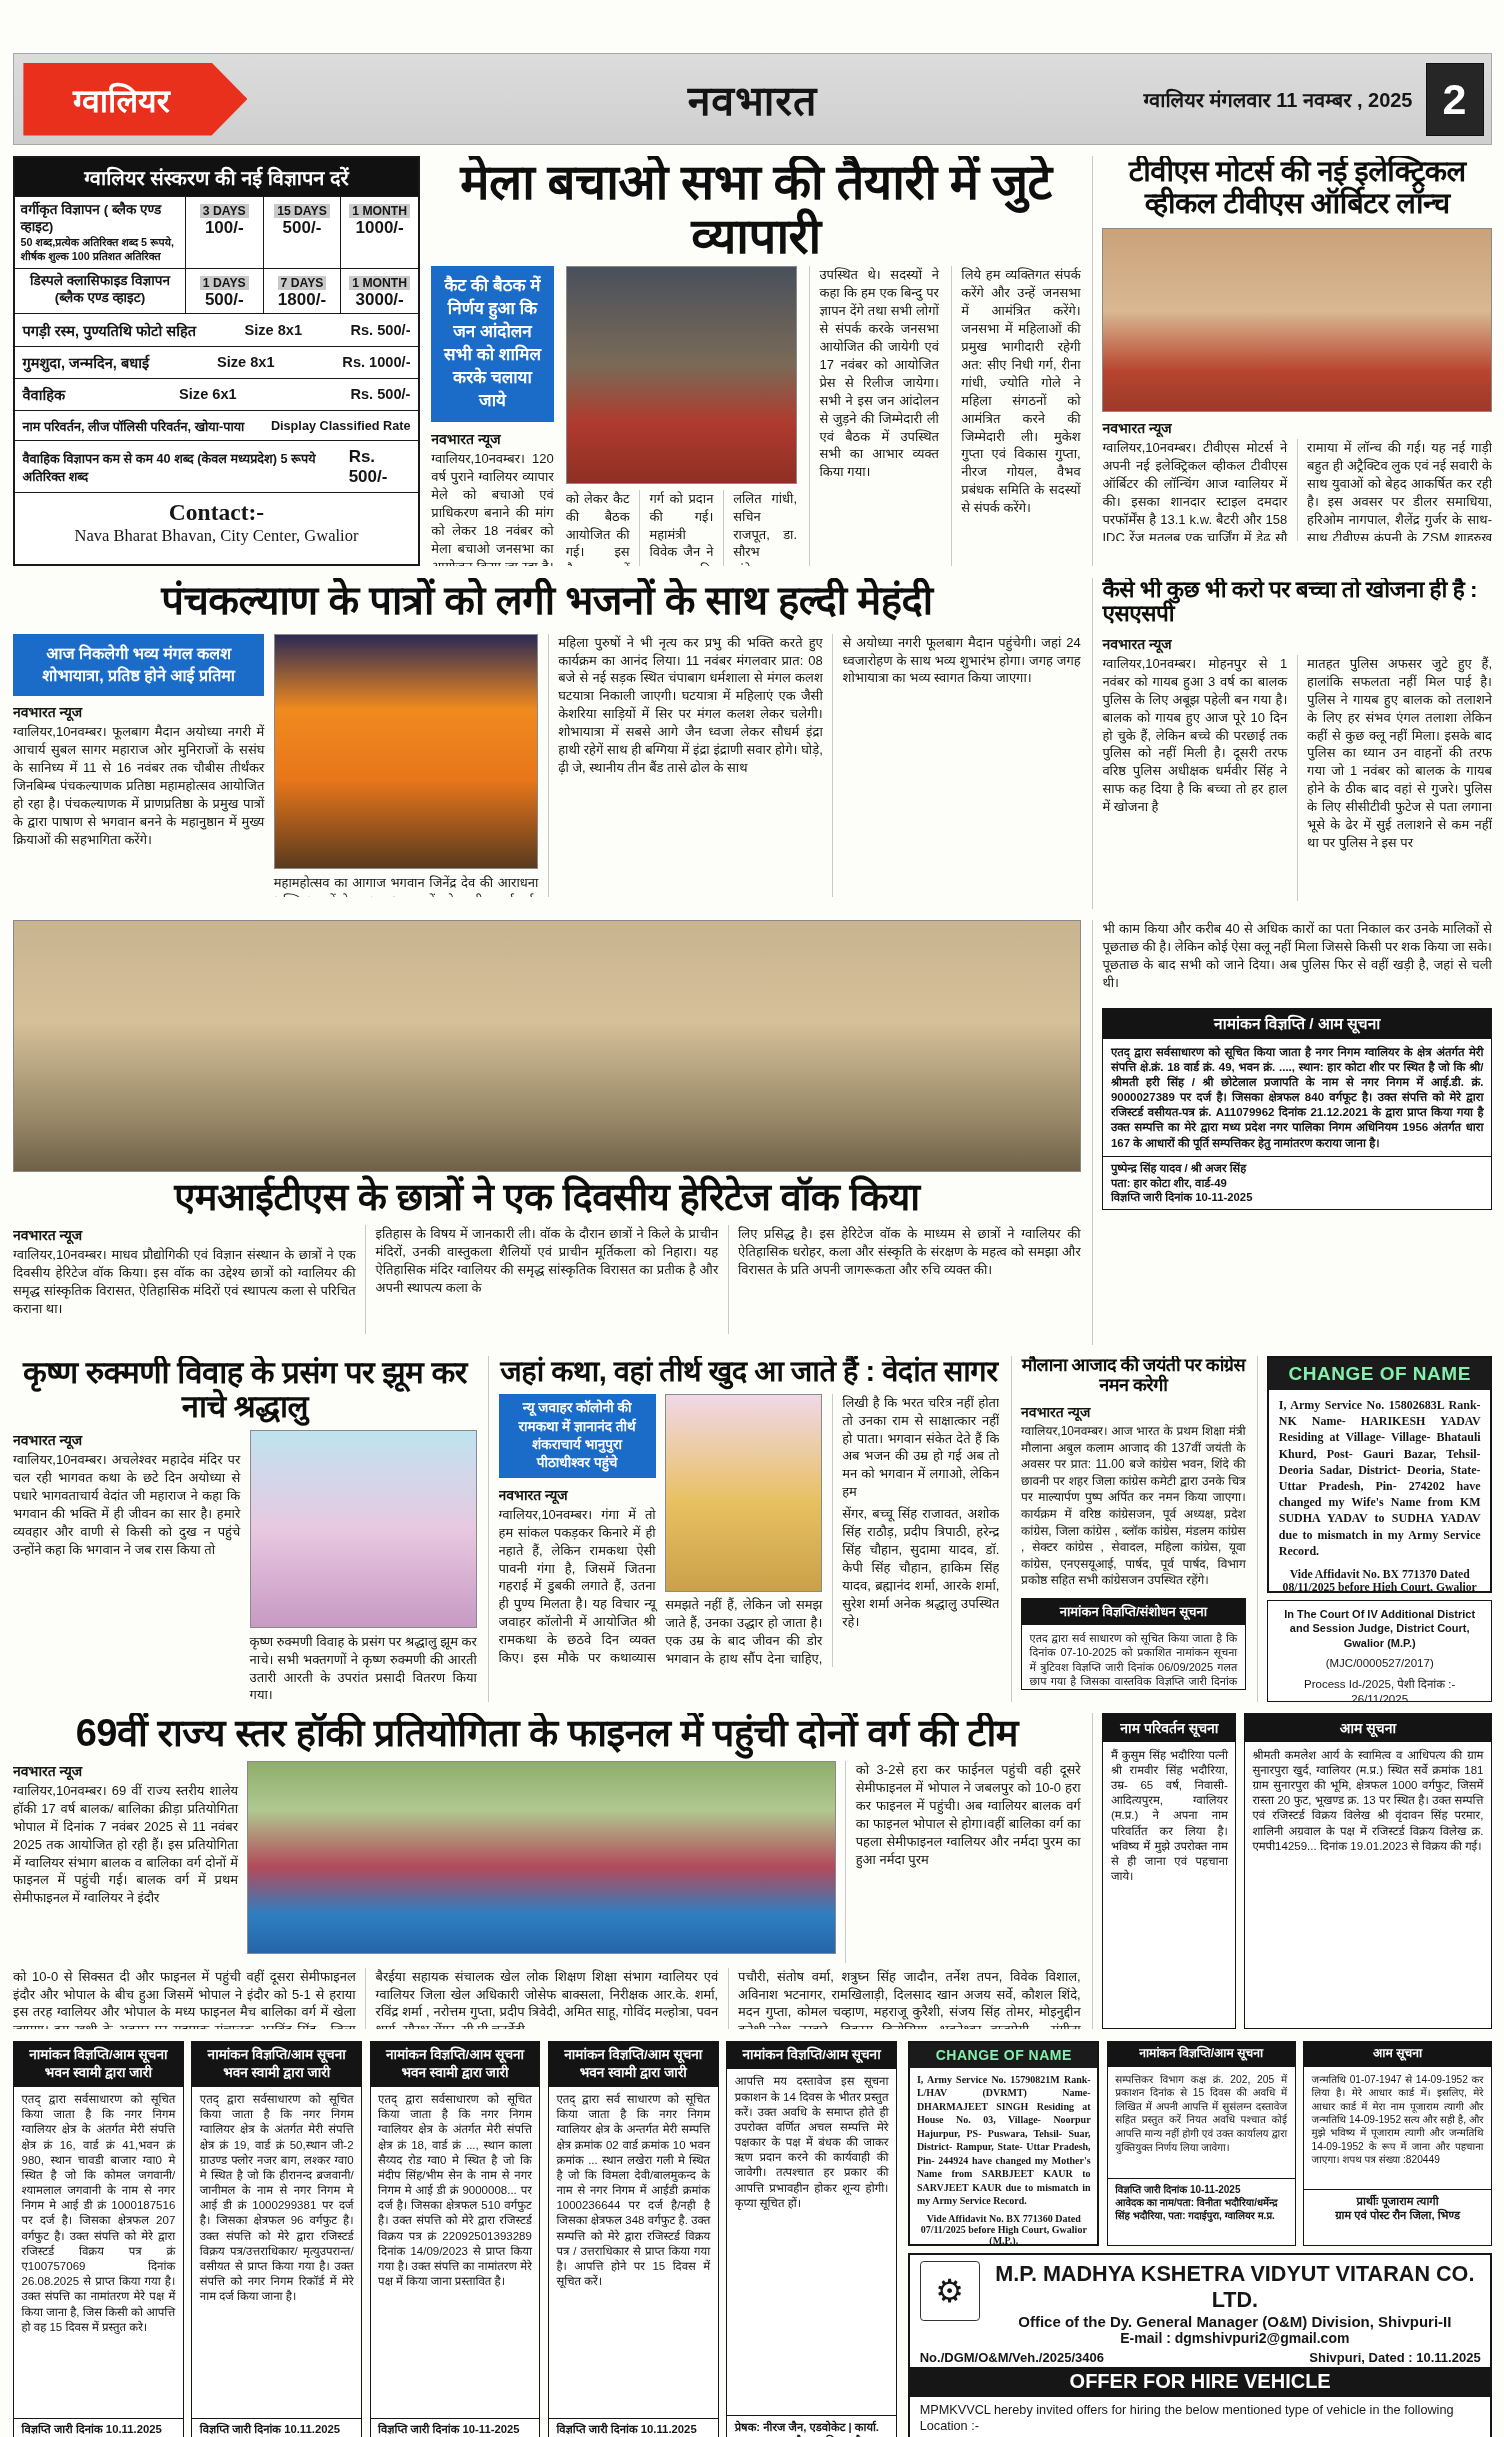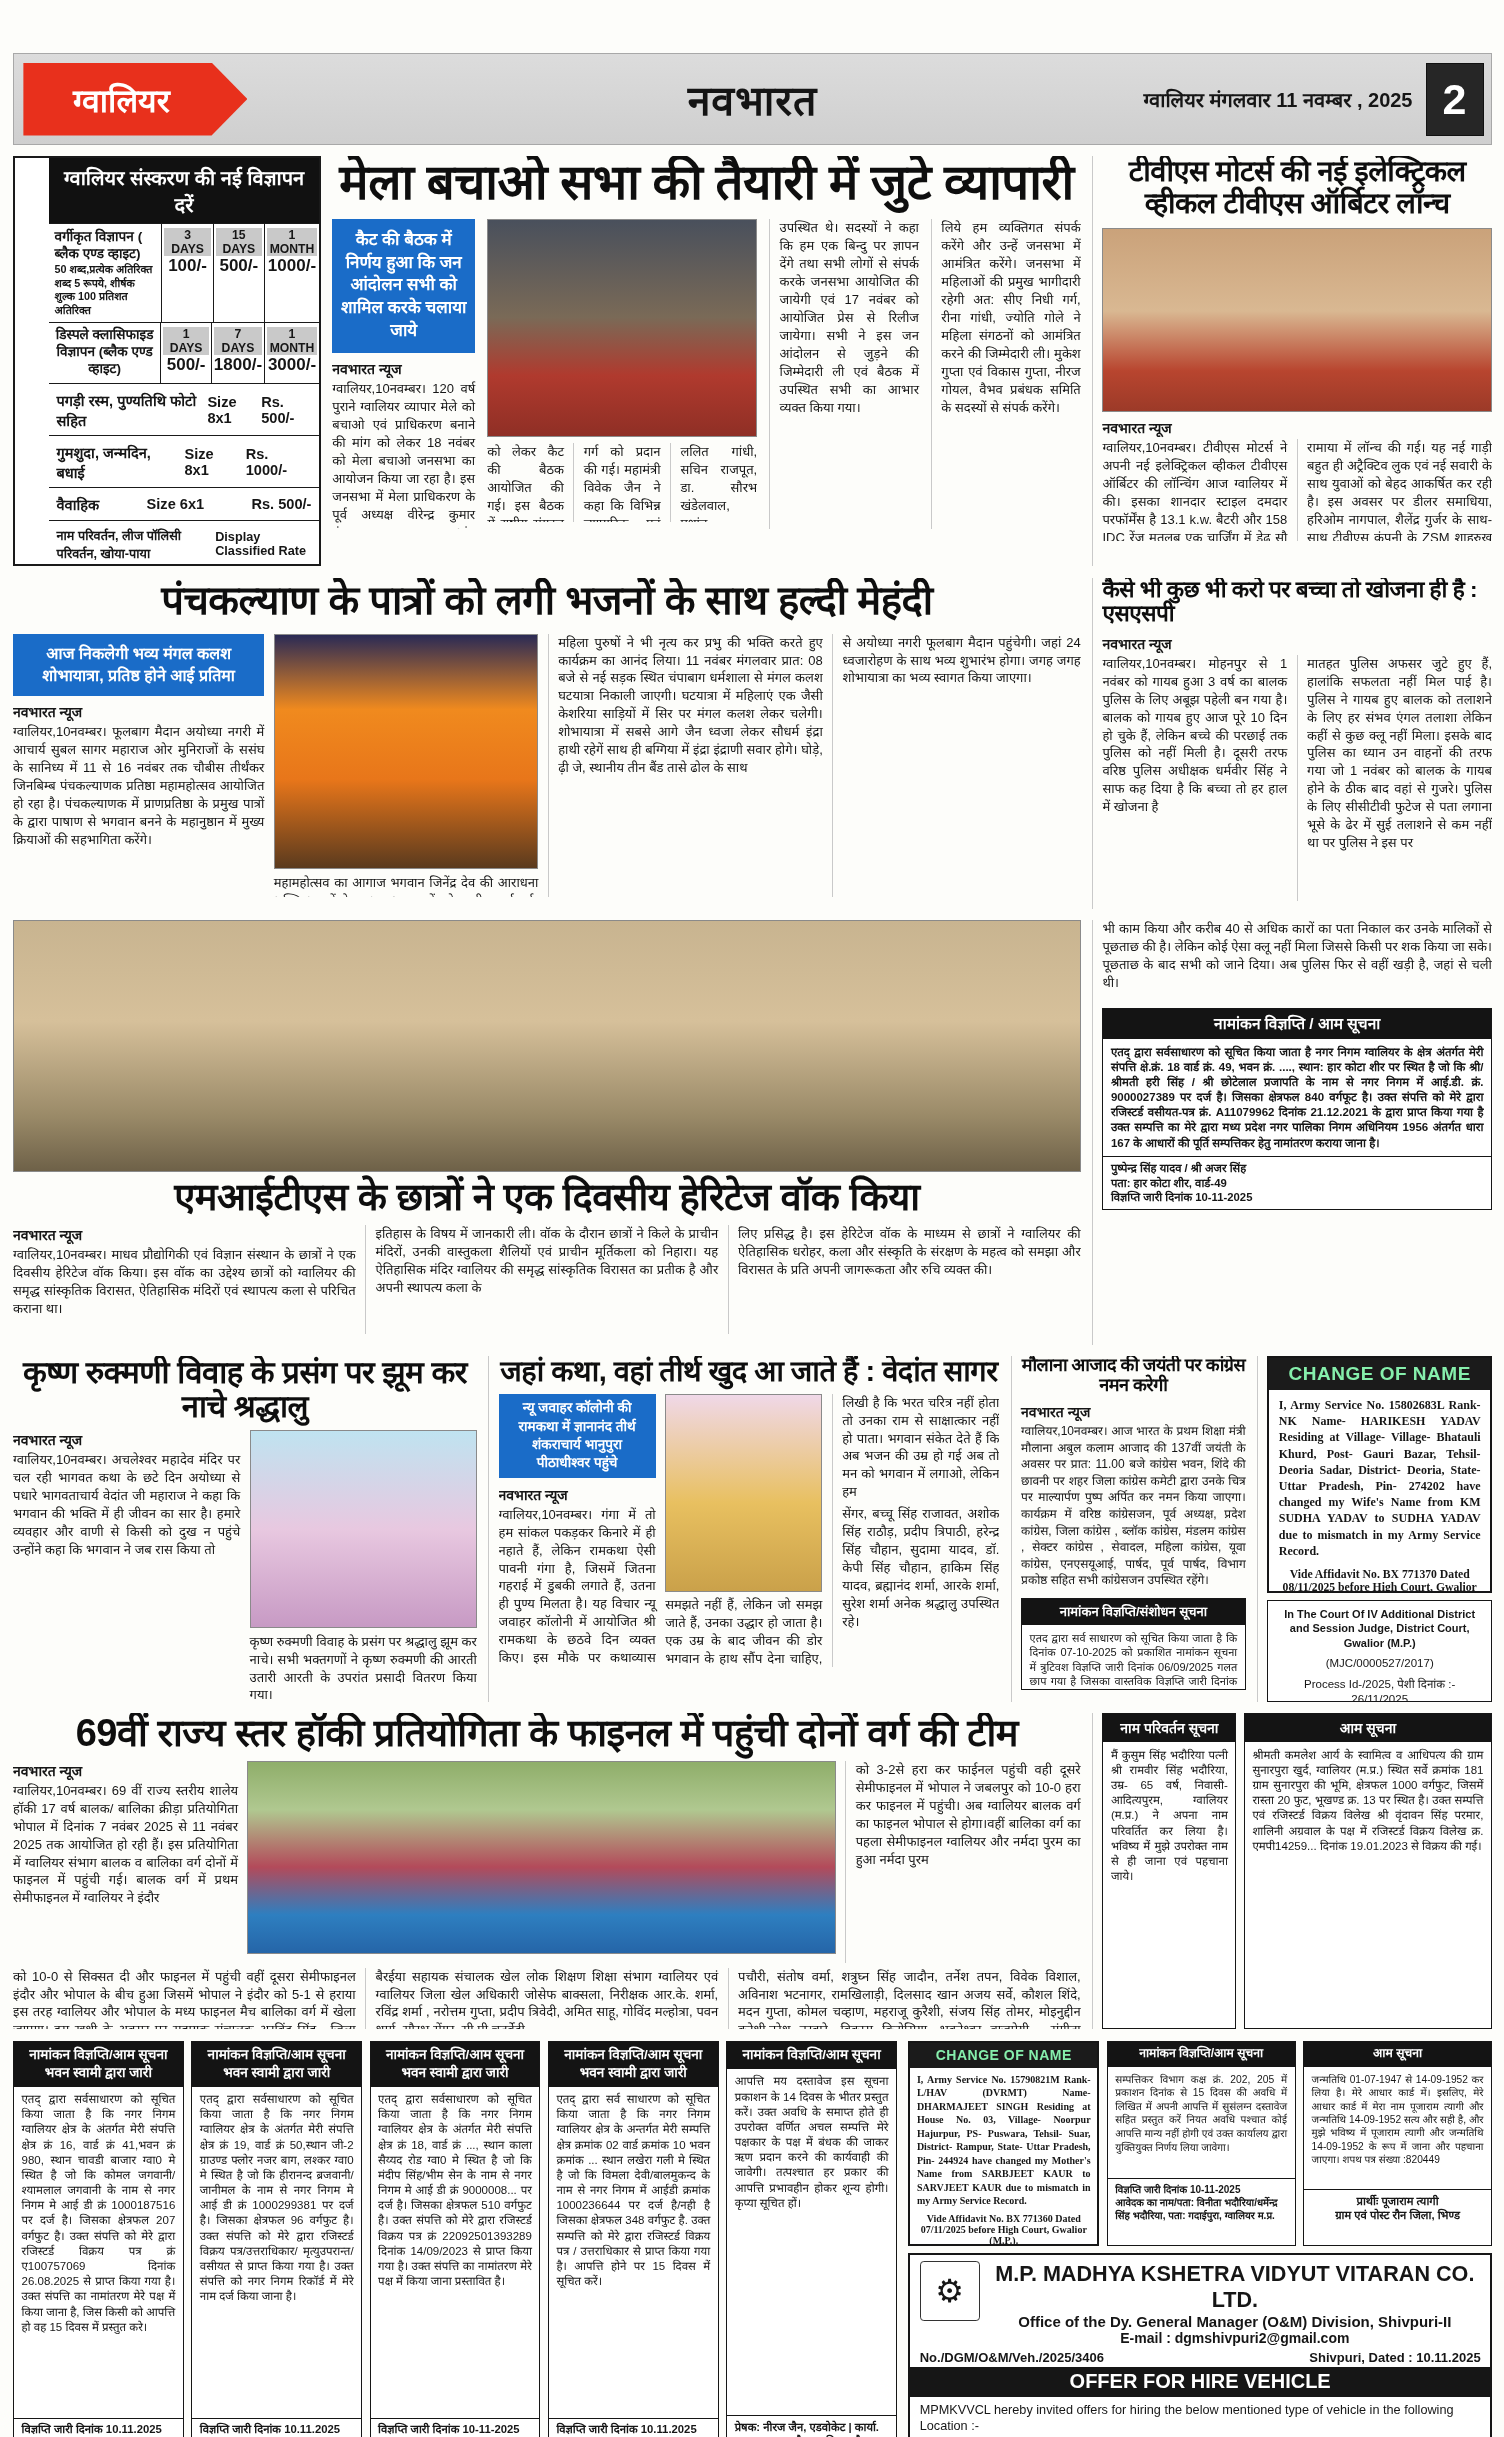--- a/index.html
+++ b/index.html
@@ -23,21 +23,21 @@
   .photo{border:0.9px solid #8a8a8a;width:100%;}
   .notice{border:1.9px solid #161616;background:#fff;overflow:hidden;}
   .nhead{background:#141414;color:#fff;font-weight:800;text-align:center;font-size:15.5px;padding:4.7px 5.6px;line-height:1.3;}
   .nbody{padding:5.6px 7.5px;font-size:11.5px;text-align:justify;line-height:1.32;}
   .nfoot{border-top:1.4px solid #161616;padding:3.8px 7.5px;font-size:11.3px;font-weight:700;line-height:1.3;}
   .conbox{border:2.4px solid #161616;background:#fff;overflow:hidden;}
   .conhead{background:#1b1b1b;color:#86efac;text-align:center;font-weight:800;font-size:19px;letter-spacing:0.5px;padding:4.7px;}
   .conbody{padding:7.5px 9.4px;font-size:13.6px;font-weight:700;text-align:justify;line-height:1.35;font-family:"Liberation Serif",serif;}
   .conaff{padding:1.9px 9.4px 9.4px;font-size:13.6px;font-weight:800;text-align:center;font-family:"Liberation Serif",serif;}
   
-  .adbox{width:308px;border:2.8px solid #1a1a1a;background:#fff;flex-shrink:0;padding-left:34px;}
+  .adbox{width:407px;border:2.8px solid #1a1a1a;background:#fff;flex-shrink:0;}
   .adbox .title{background:#111;color:#fff;font-size:20px;font-weight:800;text-align:center;padding:5.6px 3.8px;}
   .adrow{display:flex;border-top:1.9px solid #1a1a1a;}
   .adrow .lab{flex:1.35;padding:4.7px 5.6px;font-weight:800;font-size:13.6px;line-height:1.25;}
   .adrow .lab .sub{font-weight:700;font-size:10.8px;line-height:1.25;}
   .pcell{flex:.62;border-left:1.4px solid #1a1a1a;text-align:center;padding:3.8px 1.9px;}
   .pcell .per{background:#c9c9c9;font-weight:800;font-size:12.2px;display:inline-block;padding:0 2.8px;}
   .pcell .rate{font-weight:800;font-size:17px;}
   .adline{display:flex;justify-content:space-between;border-top:1.9px solid #1a1a1a;padding:5.6px 7.5px;font-weight:800;font-size:14.6px;align-items:center;gap:5.6px;}
   .contact{border-top:1.9px solid #1a1a1a;text-align:center;padding:5.6px 3.8px;font-family:"Liberation Serif",serif;}
   .contact .c1{font-size:23.5px;font-weight:800;}
@@ -117,21 +117,21 @@
       <div class="contact">
         <div class="c1">Contact:-</div>
         <div class="c2">Nava Bharat Bhavan, City Center, Gwalior</div>
 
       </div>
 
     </div>
 
     <div style="flex:1;min-width:0;">
       <div class="hl" style="font-size:49px;">मेला बचाओ सभा की तैयारी में जुटे व्यापारी</div>
-      <div class="cols" style="margin-top:9px;height:310px;gap:12px;">
+      <div class="cols" style="margin-top:2px;height:310px;gap:12px;">
         <div style="flex:.82;">
           <div class="kicker">कैट की बैठक में निर्णय हुआ कि जन आंदोलन सभी को शामिल करके चलाया जाये</div>
           <div class="byline">नवभारत न्यूज</div>
           <div class="btxt">ग्वालियर,10नवम्बर। 120 वर्ष पुराने ग्वालियर व्यापार मेले को बचाओ एवं प्राधिकरण बनाने की मांग को लेकर 18 नवंबर को मेला बचाओ जनसभा का आयोजन किया जा रहा है। इस जनसभा में मेला प्राधिकरण के पूर्व अध्यक्ष वीरेन्द्र कुमार गंगवाल, राज चड्ढा, प्रशांत गंगवाल सहित मेला प्राधिकरण के पूर्व संचालक निर्मल कोठारी, और अन्य व्यापारिक प्राधिकरण के संचालक मंडल में शामिल रहे सदस्यों को बैठक में शामिल किया जायेगा।</div>
         </div>
         <div style="flex:1.55;border-left:none !important;padding-left:0 !important;">
           <div class="photo ph-meeting"></div>
           <div class="cols" style="margin-top:5.6px;height:79px;">
             <div class="btxt">को लेकर कैट की बैठक आयोजित की गई। इस बैठक में राष्ट्रीय संगठन मंत्री भूपेन्द्र जैन, जिलाध्यक्ष रवि गुप्ता विशेष रूप से</div>
             <div class="btxt">गर्ग को प्रदान की गई। महामंत्री विवेक जैन ने कहा कि विभिन्न व्यापारिक एवं औद्योगिक संगठनों को इस जन आंदोलन से जोड़ने के</div>

